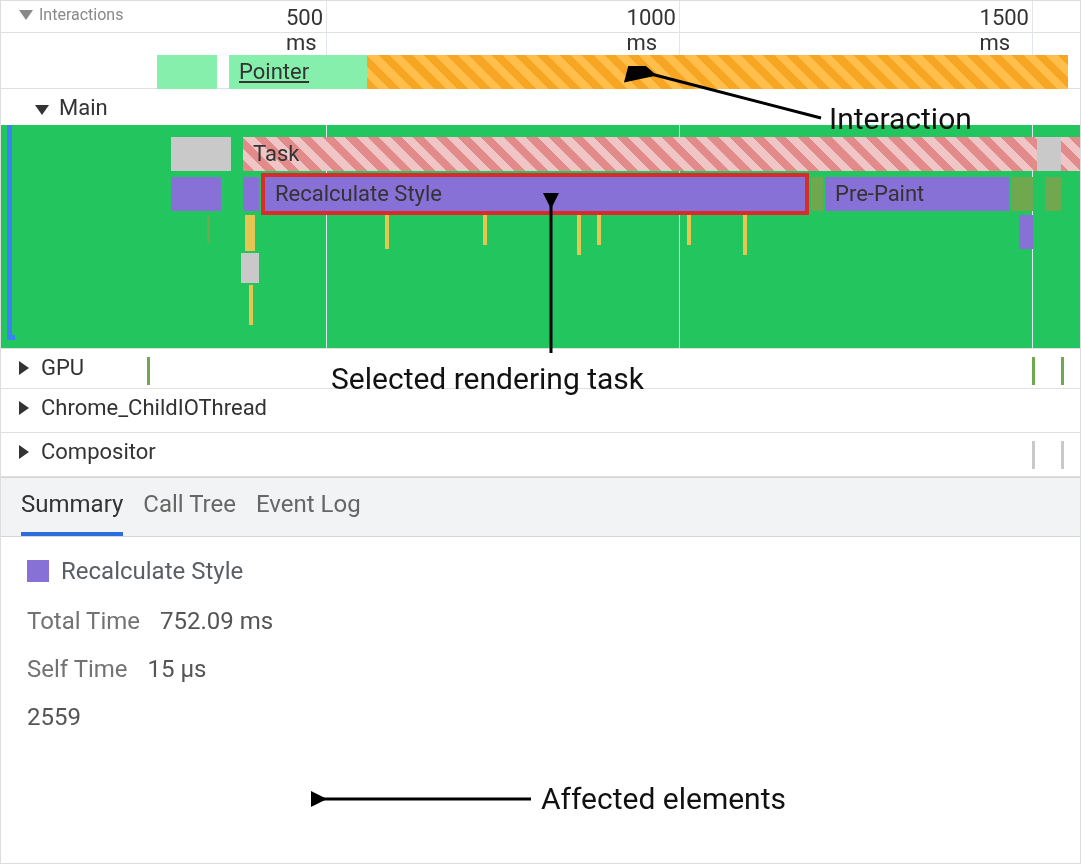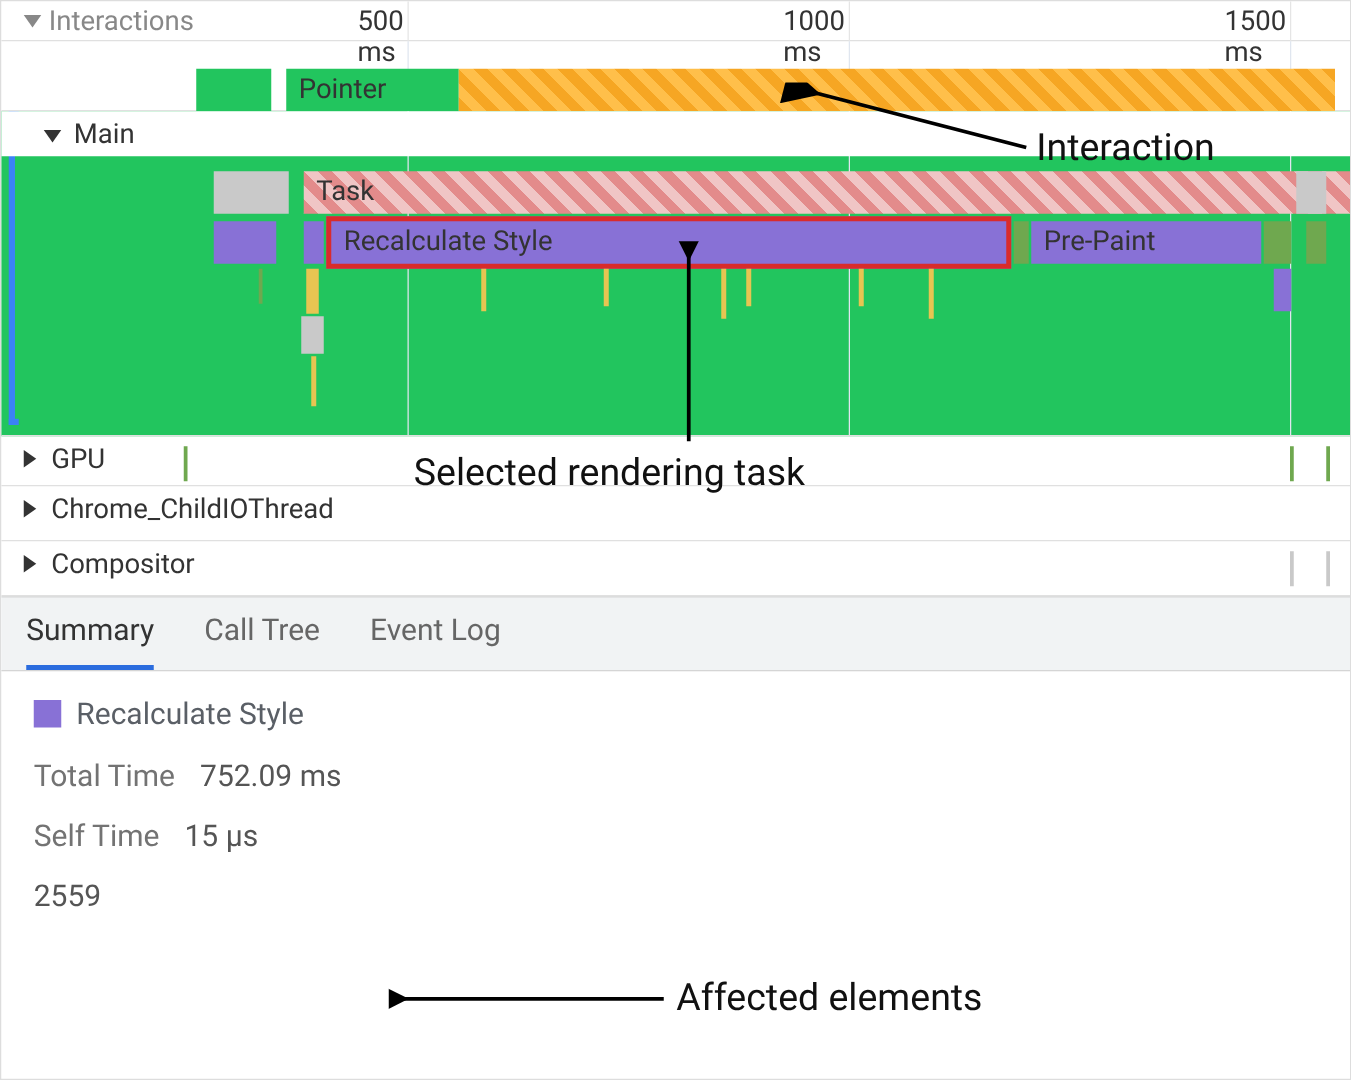--- a/index.html
+++ b/index.html
@@ -68,21 +68,21 @@
     position: absolute;
     height: 34px;
   }
   
   .hatched-orange {
     background: repeating-linear-gradient(
       45deg,
       #f6a623, #f6a623 8px, #ffbf4a 8px, #ffbf4a 16px
     );
   }
-  .solid-yellow { background: #22c55e; }
+  .solid-yellow { background: #86efac; text-decoration: underline; }
   .solid-purple { background: #8871d6; color:#fff; }
   .solid-green { background: #6fa84f; }
   .solid-gray { background: #c9c9c9; }
   .hatched-red {
     background: repeating-linear-gradient(
       45deg,
       #e38b8b, #e38b8b 8px, #f0c5c5 8px, #f0c5c5 16px
     );
   }
   .bar-label {
@@ -124,21 +124,21 @@
     position:absolute; width:3px; background:#6fa84f;
   }
   .yellow-tick {
     position:absolute; width:4px; background:#e7c552;
   }
   .gray-tick {
     position:absolute; width:3px; background:#c9c9c9;
   }
   
   .tabs {
-    display:flex; gap:40px; padding:12px 20px 10px 20px;
+    display:flex; gap:20px; padding:12px 20px 10px 20px;
     background:#f1f3f4; border-top:1px solid #d5d5d5; border-bottom:1px solid #d5d5d5;
     font-size:24px; color:#666;
   }
   .tab { cursor:pointer; padding-bottom:8px; }
   .tab.active { color:#333; border-bottom: 4px solid #2b6cde; margin-bottom:-10px; }
   
   .summary {
     padding: 22px 26px;
     font-size: 24px;
     color: #5a5f66;
@@ -166,21 +166,21 @@
     border-top: 28px solid #d92b2b;
     border-left: 28px solid transparent;
   }
 </style>
 </head>
 <body>
 
 <div class="timeline-ruler">
   <div class="interactions-header">
     <span class="caret-down"></span>
-    <span style="color:#888;font-size:22px;">Interactions</span>
+    <span style="color:#888;font-size:16px;">Interactions</span>
   </div>
   <div class="tick" style="left:325px;">
       <div class="tick-label">500 ms</div>
     </div>
   <div class="tick" style="left:678px;">
       <div class="tick-label">1000 ms</div>
     </div>
   <div class="tick" style="left:1031px;">
       <div class="tick-label">1500 ms</div>
     </div>

